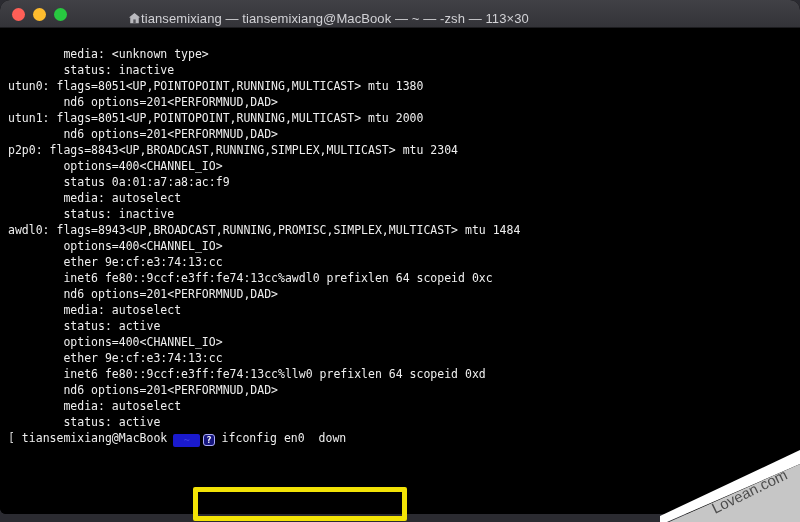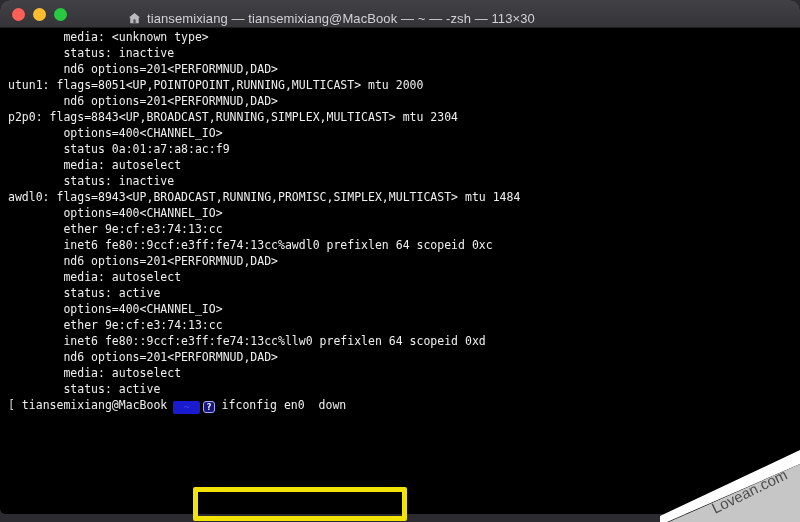--- a/index.html
+++ b/index.html
@@ -12,28 +12,28 @@
   }
   .titlebar {
     position:relative; height:28px;
     background:linear-gradient(#414146, #333338);
     border-bottom:1px solid #1c1c1f;
   }
   .lights { position:absolute; left:12px; top:8px; display:flex; gap:8px; }
   .light { width:13px; height:13px; border-radius:50%; }
   .title-wrap {
     position:absolute; left:128px; top:0; height:36px;
-    display:flex; align-items:center; gap:6px;
+    display:flex; align-items:center; 
   }
   .proxy-icon { width:13px; height:13px; display:inline-block; }
   .window-title { color:#d2d2d6; font-size:13px; font-weight:500; letter-spacing:.1px; white-space:pre; }
 
   .term {
     position:absolute; left:0; top:29px; width:653px; height:485px;
-    background:#000; padding:0 0 0 8px;
+    background:#000; padding:17px 0 0 8px;
     font-family:"DejaVu Sans Mono", monospace;
     font-size:11.5px; line-height:16px; color:#efefef;
   }
   .term-line { white-space:pre; height:16px; }
 
   .prompt-row { white-space:pre; height:16px; }
   .p-bracket { color:#cfcfcf; }
   .p-cross { color:#b5433a; font-weight:bold; }
   .dir-badge {
     display:inline-block; vertical-align:-2px; margin:0 3px 0 6px;
@@ -79,20 +79,21 @@
         <rect x="5.7" y="8" width="2.6" height="4" fill="#56565c"></rect>
       </svg>
       <span class="window-title">tiansemixiang — tiansemixiang@MacBook — ~ — -zsh — 113×30</span>
     </div>
   </div>
 
   <div class="term">
     <div id="term-lines">
         <div class="term-line">        media: &lt;unknown type&gt;</div>
         <div class="term-line">        status: inactive</div>
+        <div class="term-line">utun0: flags=8051&lt;UP,POINTOPOINT,RUNNING,MULTICAST&gt; mtu 1380</div>
         <div class="term-line">        nd6 options=201&lt;PERFORMNUD,DAD&gt;</div>
         <div class="term-line">utun1: flags=8051&lt;UP,POINTOPOINT,RUNNING,MULTICAST&gt; mtu 2000</div>
         <div class="term-line">        nd6 options=201&lt;PERFORMNUD,DAD&gt;</div>
         <div class="term-line">p2p0: flags=8843&lt;UP,BROADCAST,RUNNING,SIMPLEX,MULTICAST&gt; mtu 2304</div>
         <div class="term-line">        options=400&lt;CHANNEL_IO&gt;</div>
         <div class="term-line">        status 0a:01:a7:a8:ac:f9</div>
         <div class="term-line">        media: autoselect</div>
         <div class="term-line">        status: inactive</div>
         <div class="term-line">awdl0: flags=8943&lt;UP,BROADCAST,RUNNING,PROMISC,SIMPLEX,MULTICAST&gt; mtu 1484</div>
         <div class="term-line">        options=400&lt;CHANNEL_IO&gt;</div>

